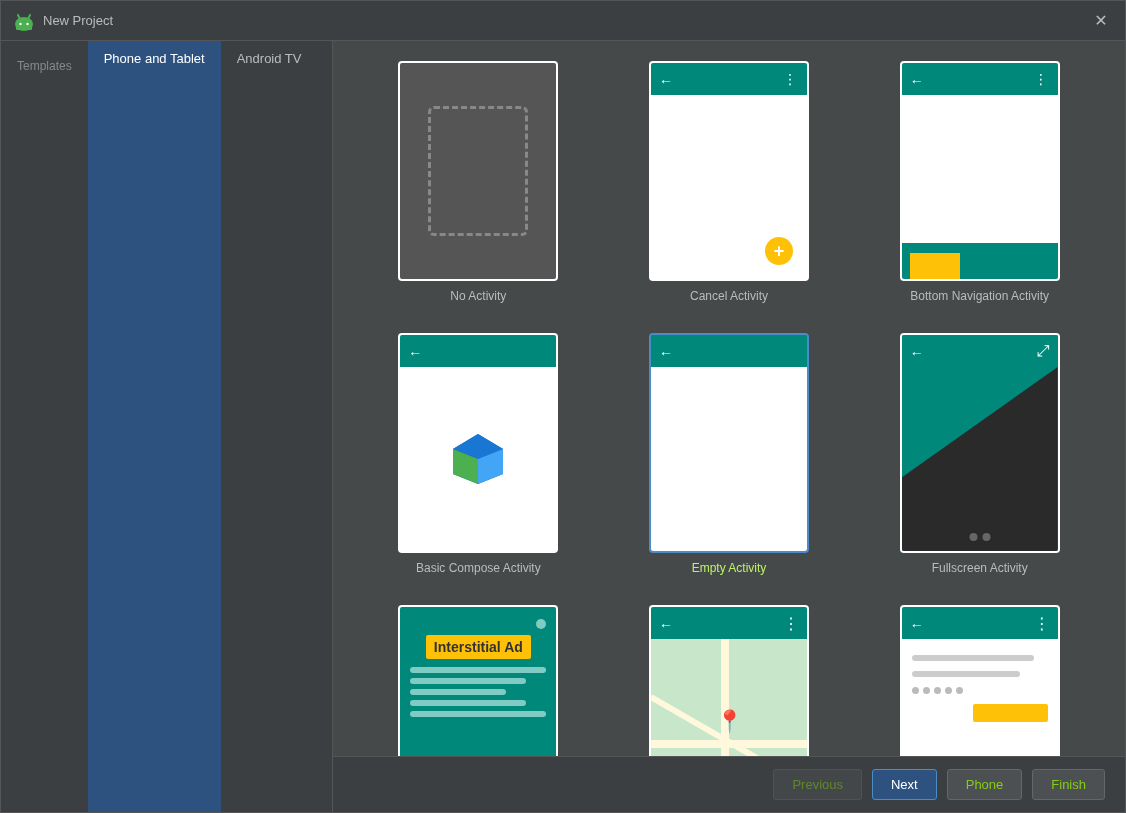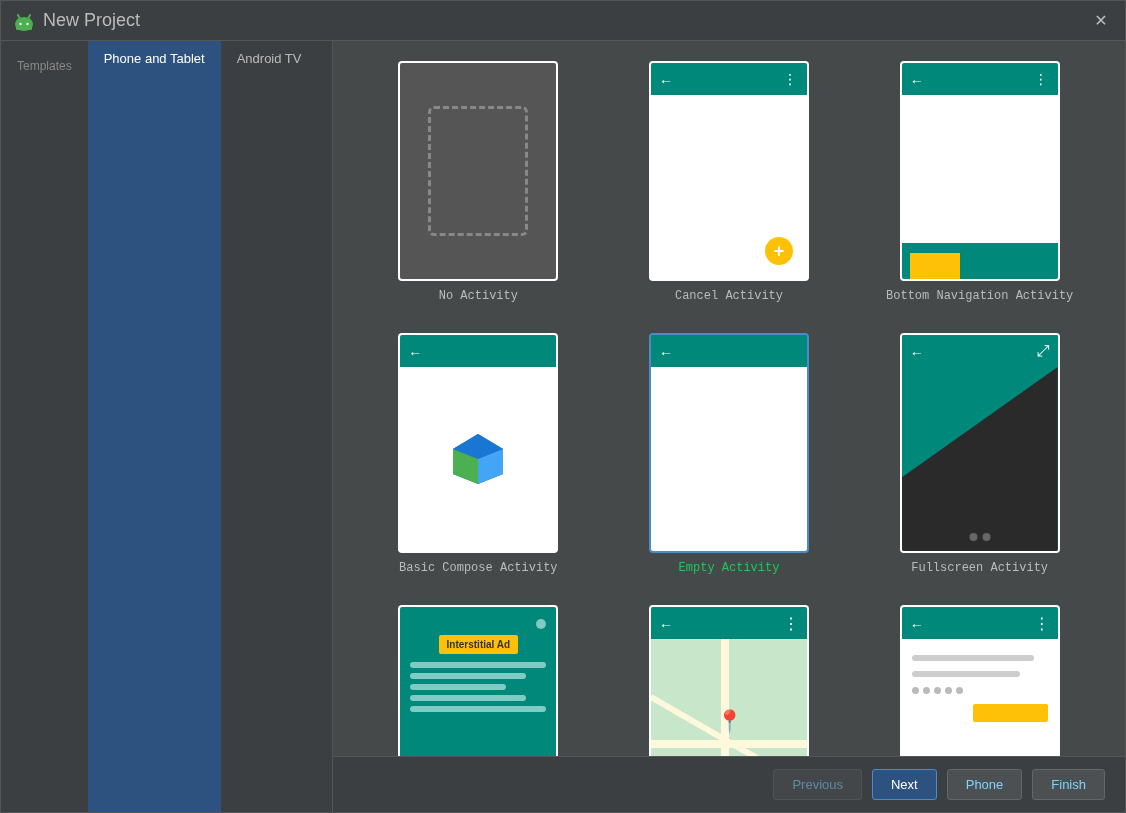--- a/index.html
+++ b/index.html
@@ -29,21 +29,21 @@
       border-bottom: 1px solid #555;
       flex-shrink: 0;
     }
     .title-bar-icon {
       width: 22px;
       height: 22px;
       margin-right: 8px;
     }
     .title-bar-title {
       color: #bbbbbb;
-      font-size: 18px;
+      font-size: 13px;
       flex: 1;
     }
     .title-bar-close {
       color: #bbbbbb;
       font-size: 16px;
       cursor: pointer;
       background: none;
       border: none;
       width: 24px;
       height: 24px;
@@ -116,21 +116,20 @@
       border: 2px solid transparent;
     }
     .template-item.selected .template-preview {
       border: 2px solid #4a8cca;
       background: #2d4d6b;
     }
     .template-label {
       color: #bbbbbb;
       font-size: 12px;
       text-align: center;
-      font-family: Liberation Mono, monospace;
     }
     .template-item.selected .template-label {
       color: #fff;
     }
 
     
     .preview-no-activity {
       display: flex;
       align-items: center;
       justify-content: center;
@@ -276,21 +275,21 @@
       width: 10px;
       height: 10px;
       border-radius: 50%;
       background: #80cbc4;
       align-self: flex-end;
       margin-bottom: 6px;
     }
     .interstitial-ad-box {
       background: #FFC107;
       color: #333;
-      font-size: 10px;
+      font-size: 14px;
       font-weight: bold;
       padding: 4px 8px;
       border-radius: 2px;
       margin-bottom: 8px;
     }
     .interstitial-lines {
       width: 100%;
       display: flex;
       flex-direction: column;
       gap: 5px;
@@ -419,21 +418,21 @@
       gap: 10px;
       flex-shrink: 0;
     }
     .btn {
       padding: 7px 18px;
       border-radius: 3px;
       font-size: 13px;
       cursor: pointer;
       border: 1px solid #666;
       background: #4c5052;
-      color: #7dd3fc;
+      color: #84cc16;
     }
     .btn.primary {
       background: #2d5280;
       border-color: #4a8cca;
       color: #fff;
     }
     .btn:disabled {
       opacity: 0.5;
       cursor: default;
     }
@@ -532,21 +531,21 @@
 
         <div class="template-item selected">
           <div class="template-preview" style="background:#2d4d6b;border:2px solid #4a8cca;">
             <div style="display:flex;flex-direction:column;width:100%;height:100%;">
               <div class="phone-topbar">
                 <span class="phone-topbar-back">←</span>
               </div>
               <div style="flex:1;background:#fff;"></div>
             </div>
           </div>
-          <span class="template-label" style="color:#22c55e;">Empty Activity</span>
+          <span class="template-label" style="color:#bef264;">Empty Activity</span>
         </div>
 
         <div class="template-item">
           <div class="template-preview">
             <div class="fullscreen-preview">
               <div class="fullscreen-topbar">
                 <span style="color:#fff;font-size:14px;">←</span>
                 <span style="color:#fff;font-size:16px;">⤢</span>
               </div>
               <div class="fullscreen-diagonal"></div>

